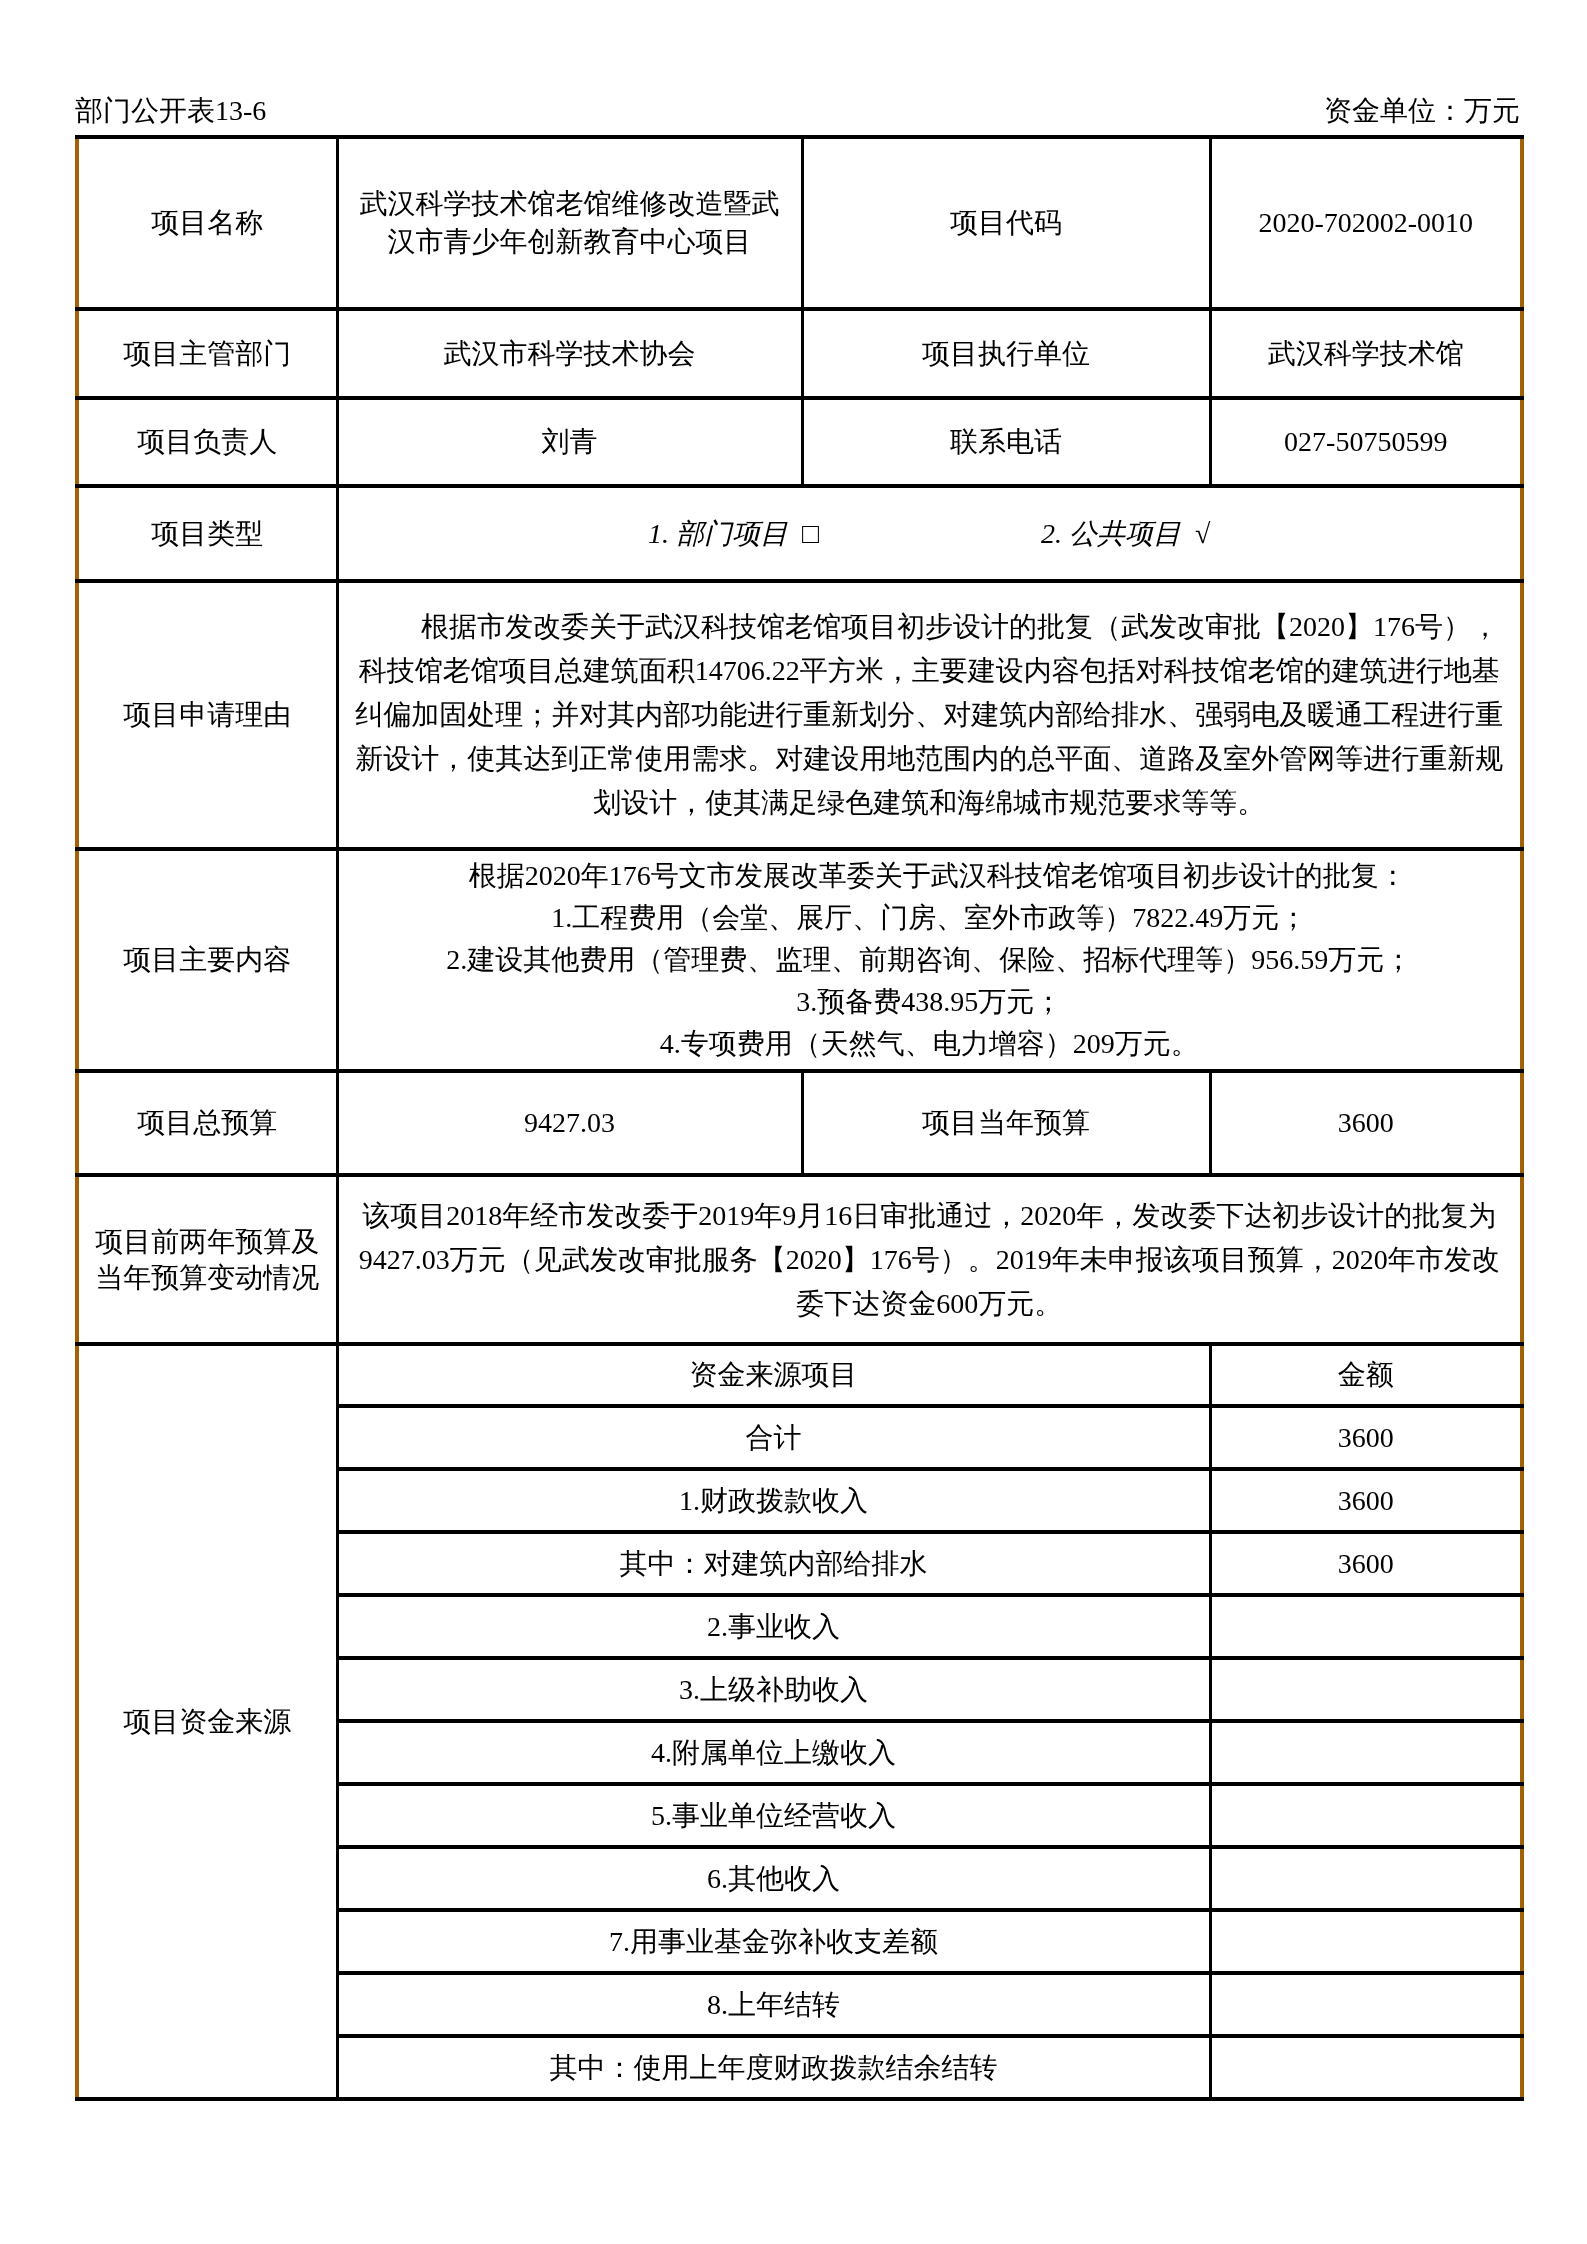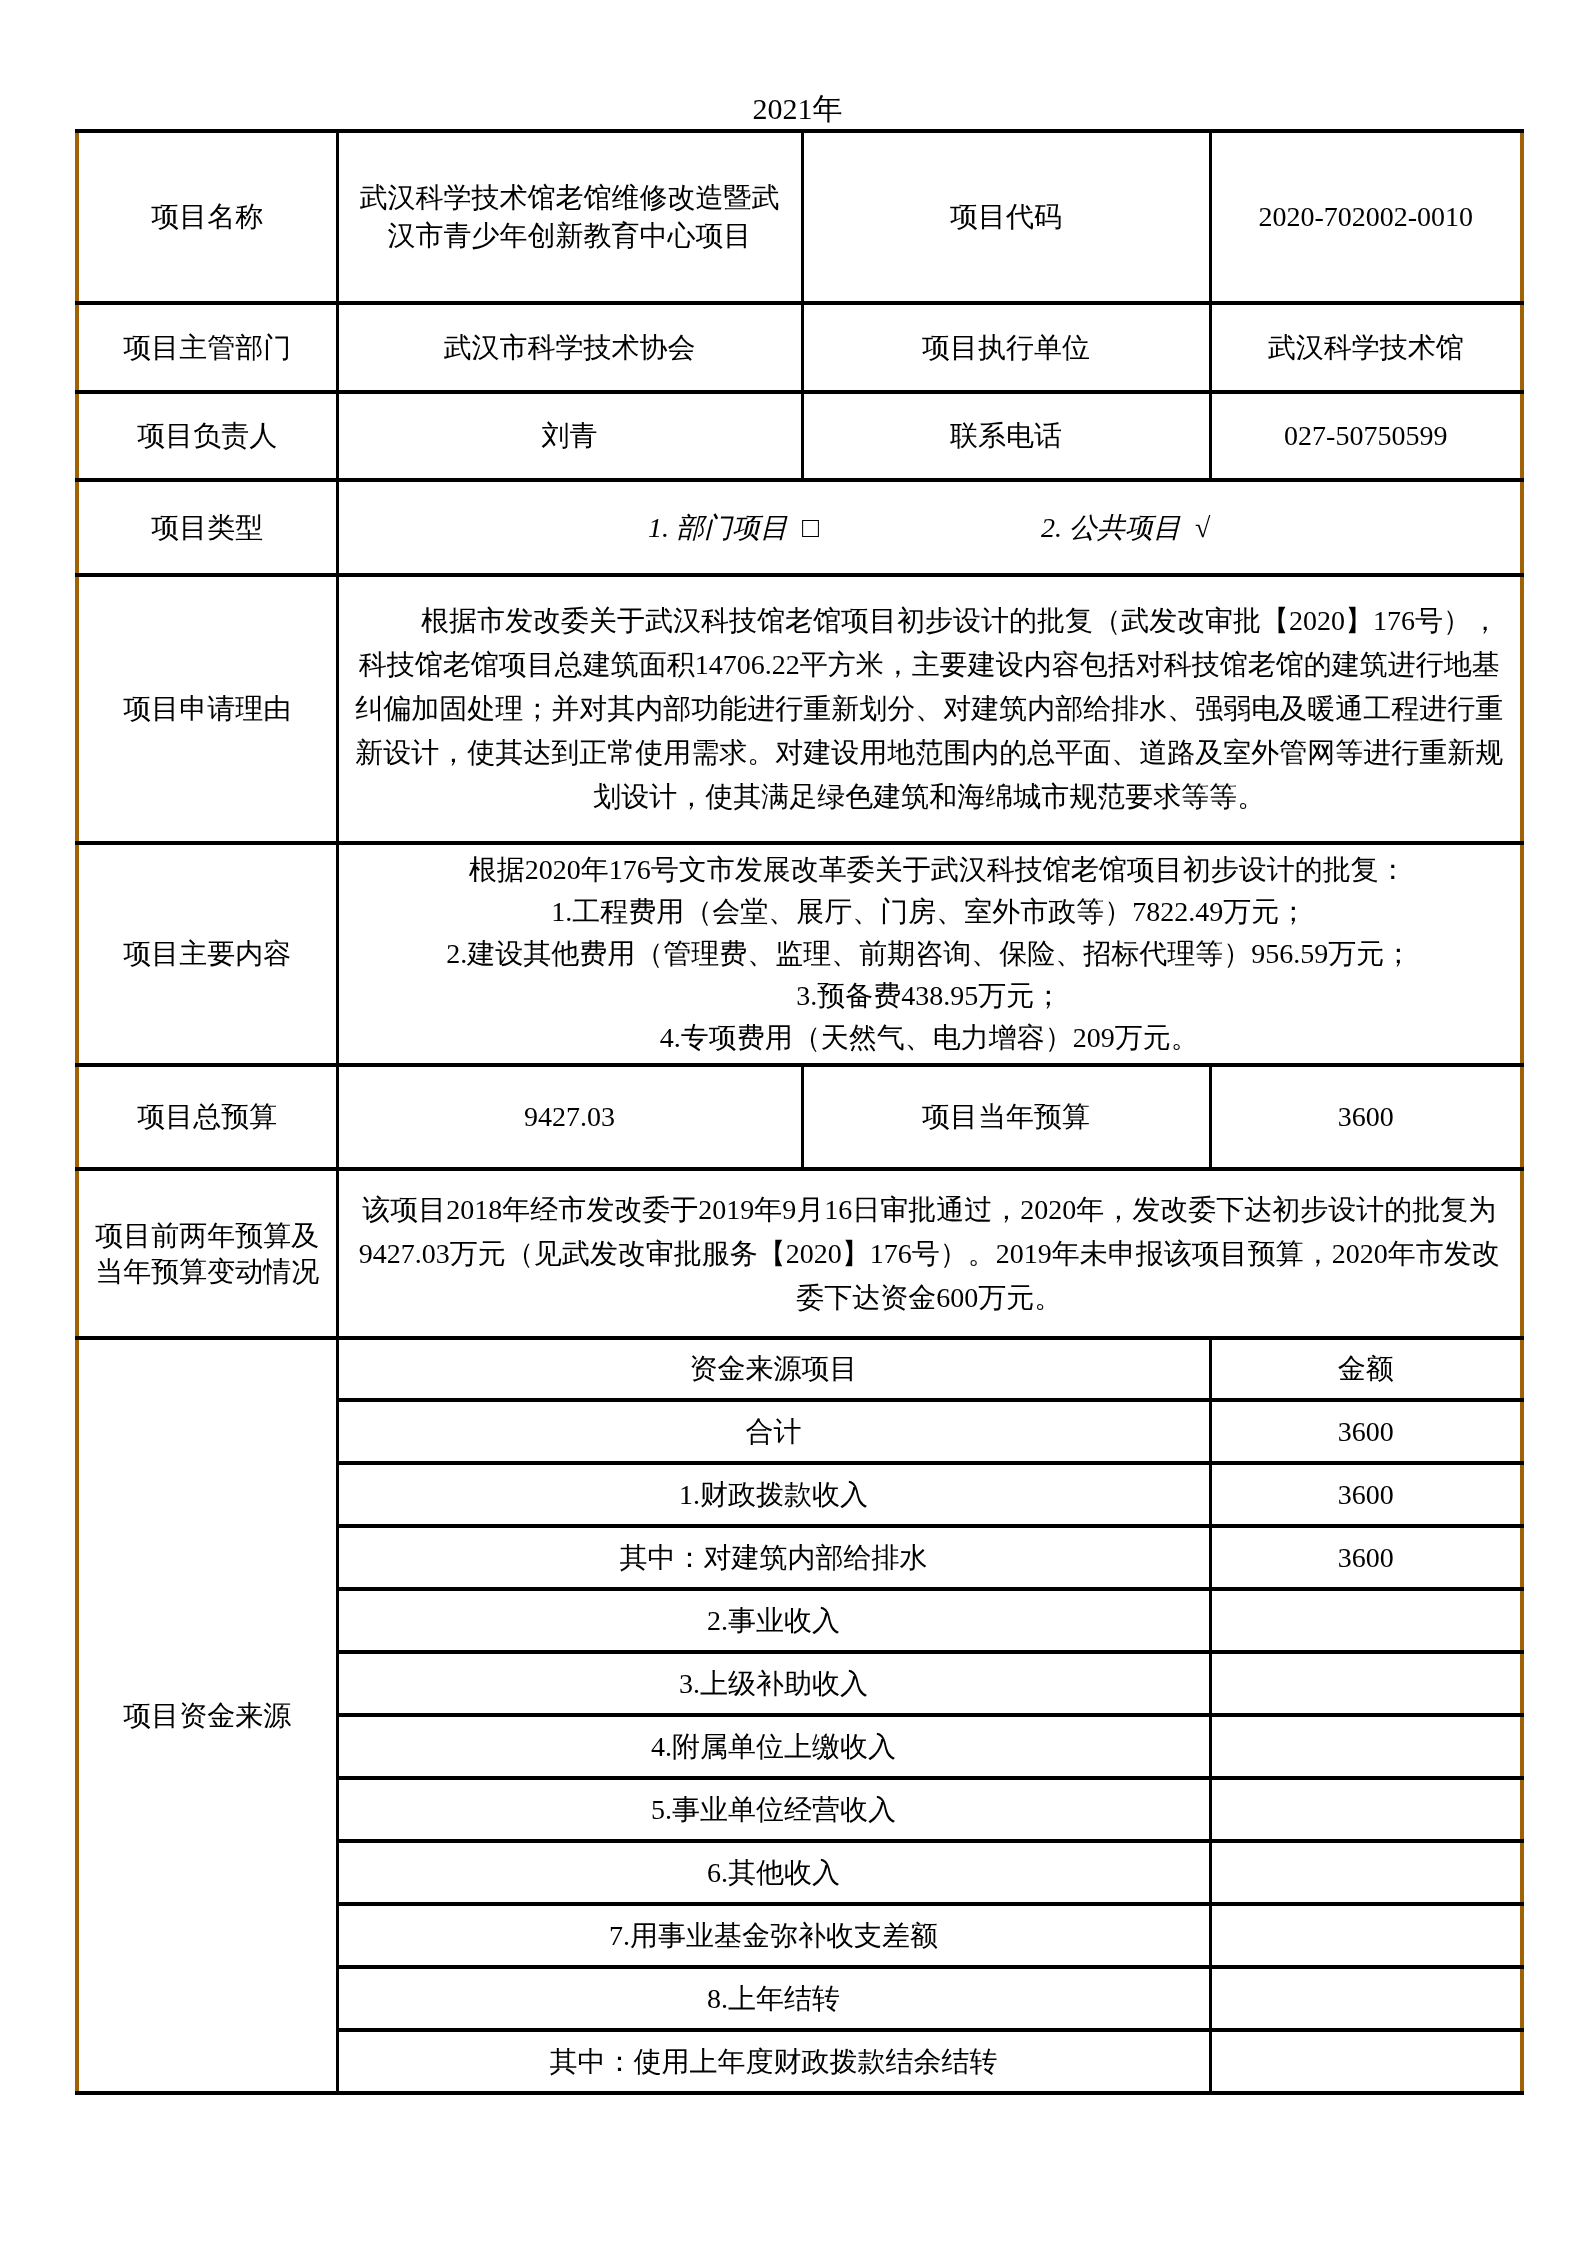--- a/index.html
+++ b/index.html
@@ -47,22 +47,25 @@
   .type-opt2{margin-left:215px;}
   .box-glyph{margin-left:14px;}
   .fund-indent{padding-left:26px;}
   .num{font-family:"Liberation Serif","DejaVu Serif",serif;}
 </style>
 </head>
 <body>
 
 <div class="page">
 
-  <div class="doc-subtitle">2021年</div>
 
+  <div class="meta-row">
+    <span>部门公开表13-6</span>
+    <span>资金单位：万元</span>
+  </div>
 
   <table class="main-table">
     <colgroup>
       <col style="width:260px">
         <col style="width:465px">
         <col style="width:408px">
         <col style="width:312px">
     </colgroup>
 
     <tbody>

